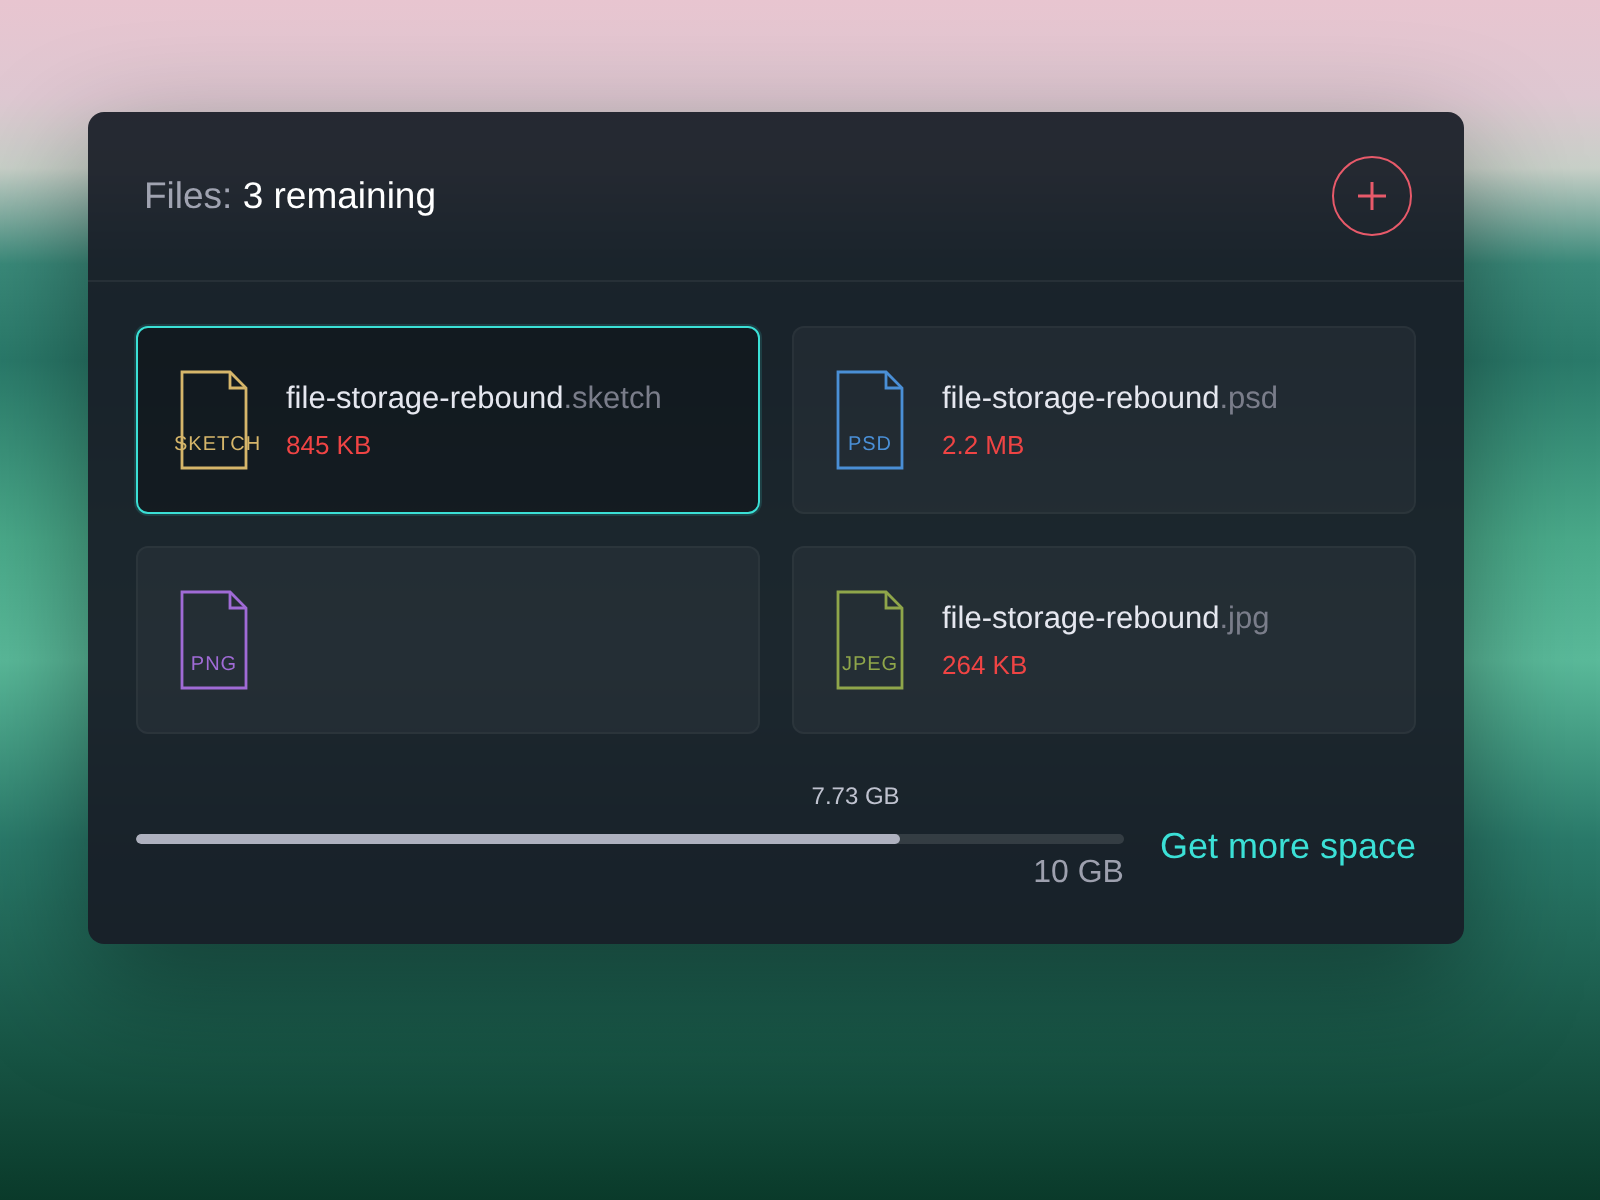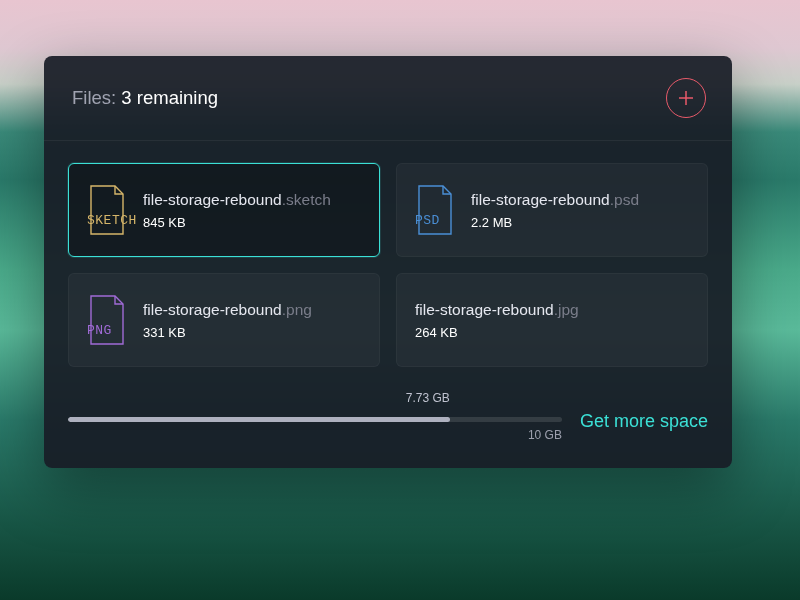--- a/index.html
+++ b/index.html
@@ -59,42 +59,42 @@
   }
   .file-card.selected {
     border: 1.5px solid #3be0d6;
     background: rgba(0,0,0,0.25);
     box-shadow: 0 0 0 1px rgba(59,224,214,0.15);
   }
   .file-icon { width: 40px; height: 52px; position: relative; flex-shrink: 0; }
   .file-icon svg { width: 40px; height: 52px; display: block; }
   .file-badge {
     position: absolute; bottom: 8px; left: 0; right: 0;
-    font-size: 13px; letter-spacing: 0.5px; font-weight: 500; font-family: Liberation Mono, monospace;
+    font-size: 10px; letter-spacing: 0.5px; text-align: center; font-weight: 500;
   }
   .file-meta { display: flex; flex-direction: column; gap: 6px; }
   .file-name { font-size: 15.5px; color: #e5e7ef; }
   .file-name .ext { color: #7a7d8a; }
-  .file-size { font-size: 13px; color: #ffffff; }
+  .file-size { font-size: 13px; color: #ef4444; }
 
   .storage { padding: 12px 24px 26px 24px; }
   .storage-row { display: flex; align-items: center; gap: 18px; }
   .bar-wrap { flex: 1; position: relative; }
   .used-label {
     font-size: 12px; color: #bfc2cf; margin-bottom: 12px;
     text-align: right;
   }
   .bar {
     height: 5px; width: 100%;
     background: rgba(255,255,255,0.12);
     border-radius: 3px; overflow: hidden;
   }
   .bar-fill { height: 100%; background: #aeb1bf; border-radius: 3px; }
   .total-label {
-    font-size: 12px; color: #9da0ae; margin-top: 6px;
+    font-size: 16px; color: #9da0ae; margin-top: 6px;
     text-align: right;
   }
   .more-space {
     font-size: 18px; color: #3be0d6; 
     cursor: pointer; white-space: nowrap; padding-top: 10px;
   }
 </style>
 </head>
 <body>
 
@@ -140,26 +140,29 @@
         </div>
       </div>
       <div class="file-card">
         <div class="file-icon">
           <svg viewBox="0 0 40 52" fill="none" stroke="#a06bd6" stroke-width="1.4">
             <path d="M4 2 H28 L36 10 V50 H4 Z"></path>
             <path d="M28 2 V10 H36"></path>
           </svg>
           <div class="file-badge" style="color: rgb(160, 107, 214);">PNG</div>
         </div>
-        <div class="file-meta">
-          <div class="file-name"><span>file-storage-rebound</span><span class="ext">.png</span></div>
-          <div class="file-size">331 KB</div>
-        </div>
       </div>
       <div class="file-card">
+        <div class="file-icon">
+          <svg viewBox="0 0 40 52" fill="none" stroke="#8fa64a" stroke-width="1.4">
+            <path d="M4 2 H28 L36 10 V50 H4 Z"></path>
+            <path d="M28 2 V10 H36"></path>
+          </svg>
+          <div class="file-badge" style="color: rgb(143, 166, 74);">JPEG</div>
+        </div>
         <div class="file-meta">
           <div class="file-name"><span>file-storage-rebound</span><span class="ext">.jpg</span></div>
           <div class="file-size">264 KB</div>
         </div>
       </div>
     </div>
 
   <div class="storage">
     <div class="storage-row">
       <div class="bar-wrap">

